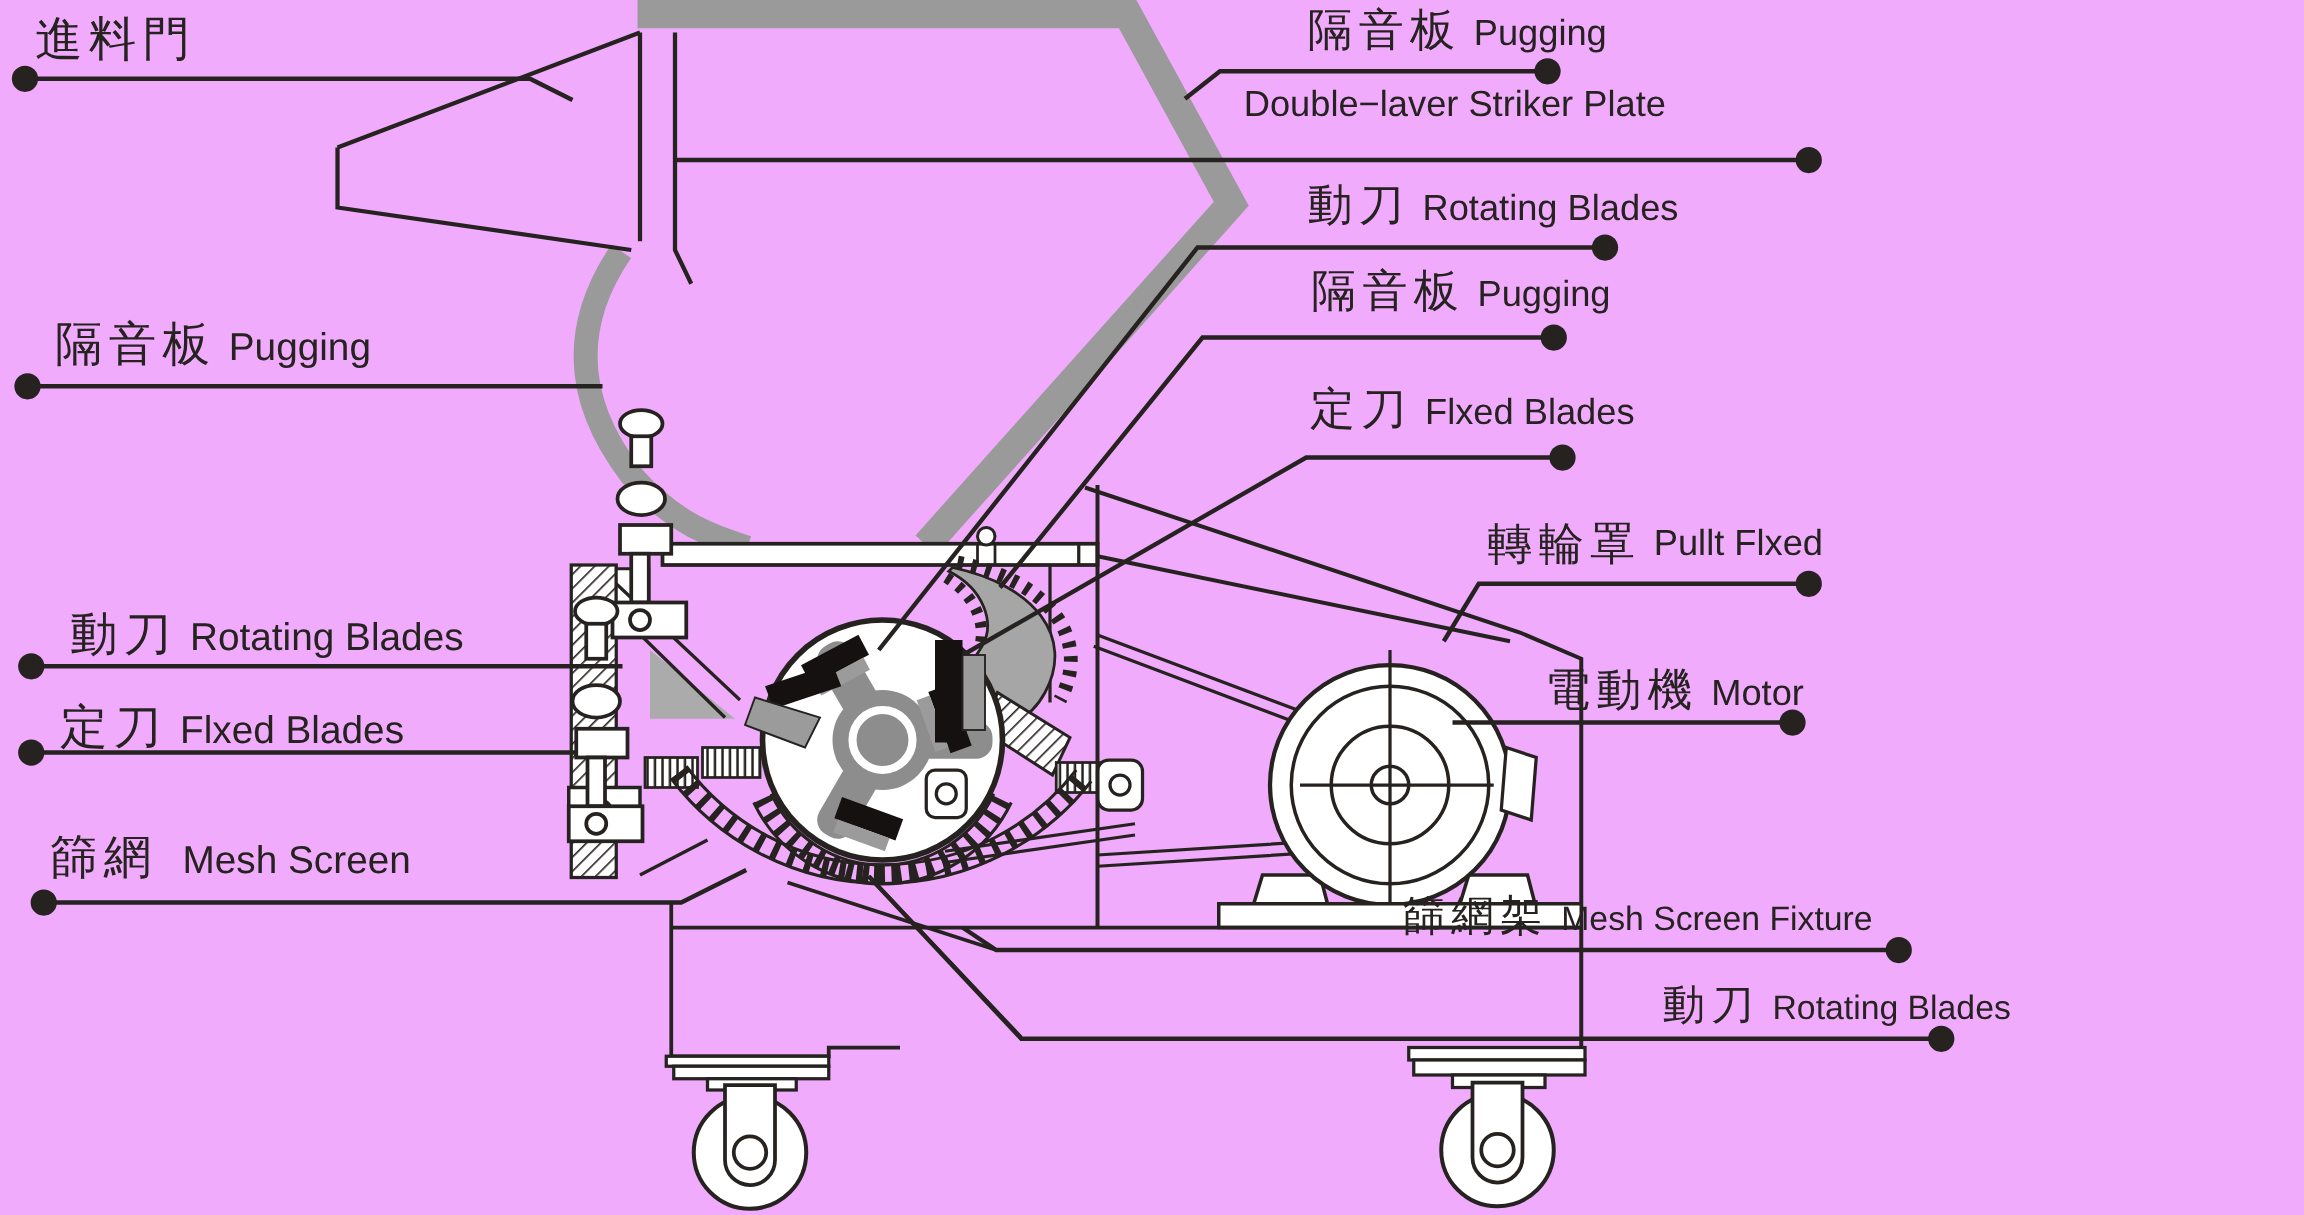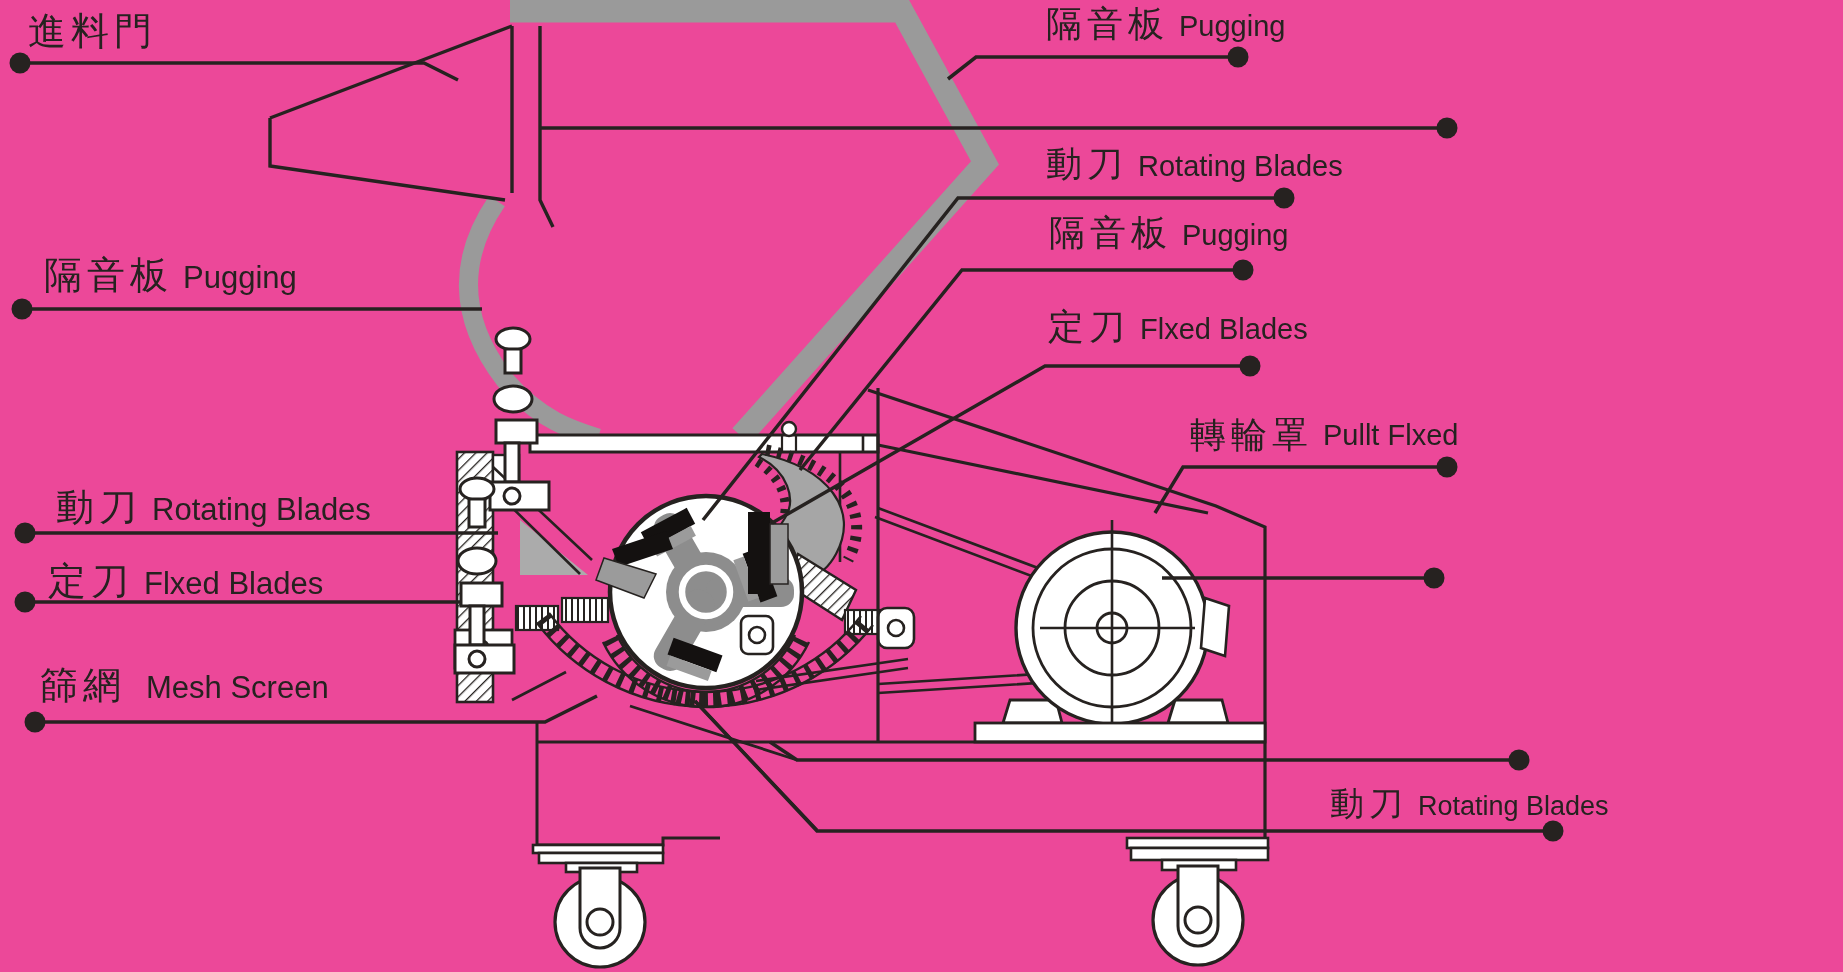--- a/index.html
+++ b/index.html
@@ -1,16 +1,16 @@
 <!DOCTYPE html>
 <html><head>
 <meta charset="utf-8">
 <style>
   html,body{margin:0;padding:0;background:#fff;}
-  #stage{position:relative;width:1843px;height:972px;background:#ec4899;overflow:hidden;
+  #stage{position:relative;width:1843px;height:972px;background:#f0abfc;overflow:hidden;
          font-family:"Liberation Sans", sans-serif;color:#262220;}
   #drawing{position:absolute;left:0;top:0;}
   .label{position:absolute;display:flex;align-items:baseline;gap:10px;white-space:nowrap;}
   .zh{letter-spacing:5px;font-weight:400;}
   .en{font-weight:400;letter-spacing:0px;}
   .lg  .zh{font-size:38px;} .lg  .en{font-size:31px;}
   .md  .zh{font-size:36px;} .md  .en{font-size:29px;}
   .sm  .zh{font-size:34px;} .sm  .en{font-size:27px;}
 </style>
 </head>
@@ -254,35 +254,44 @@
     </div>
 <div class="label lg" style="left:40px;top:660px;gap:20px;">
       <span class="zh">篩網</span>
       <span class="en">Mesh Screen</span>
     </div>
 <div class="label md" style="left:1046px;top:0px;">
       <span class="zh">隔音板</span>
       <span class="en">Pugging</span>
     </div>
 <div class="label md" style="left:995px;top:68px;">
+      <span class="en">Double−laver Striker Plate</span>
     </div>
 <div class="label md" style="left:1046px;top:140px;">
       <span class="zh">動刀</span>
       <span class="en">Rotating Blades</span>
     </div>
 <div class="label md" style="left:1049px;top:209px;">
       <span class="zh">隔音板</span>
       <span class="en">Pugging</span>
     </div>
 <div class="label md" style="left:1048px;top:303px;">
       <span class="zh">定刀</span>
       <span class="en">Flxed Blades</span>
     </div>
 <div class="label md" style="left:1190px;top:411px;align-items:center;">
       <span class="zh">轉輪罩</span>
       <span class="en">Pullt Flxed</span>
     </div>
+<div class="label md" style="left:1236px;top:528px;">
+      <span class="zh">電動機</span>
+      <span class="en">Motor</span>
+    </div>
+<div class="label sm" style="left:1122px;top:710px;">
+      <span class="zh">篩網架</span>
+      <span class="en">Mesh Screen Fixture</span>
+    </div>
 <div class="label sm" style="left:1330px;top:781px;">
       <span class="zh">動刀</span>
       <span class="en">Rotating Blades</span>
     </div>
 
 </div>
 
 </body></html>

